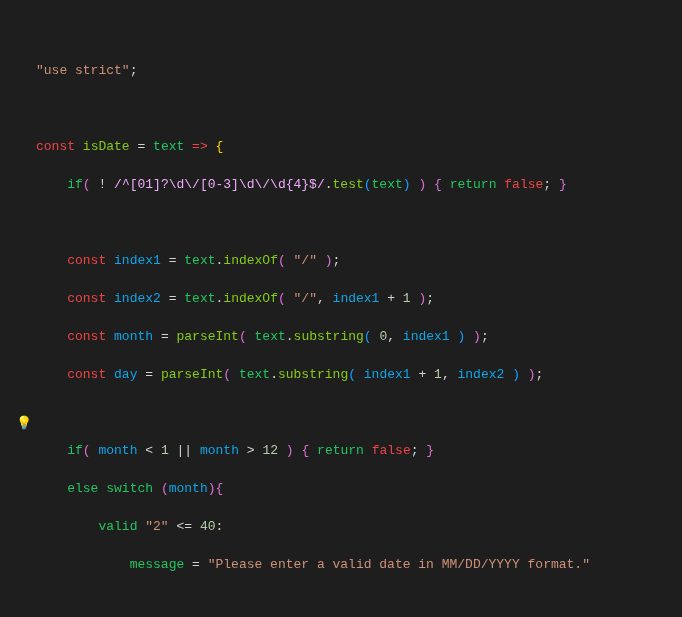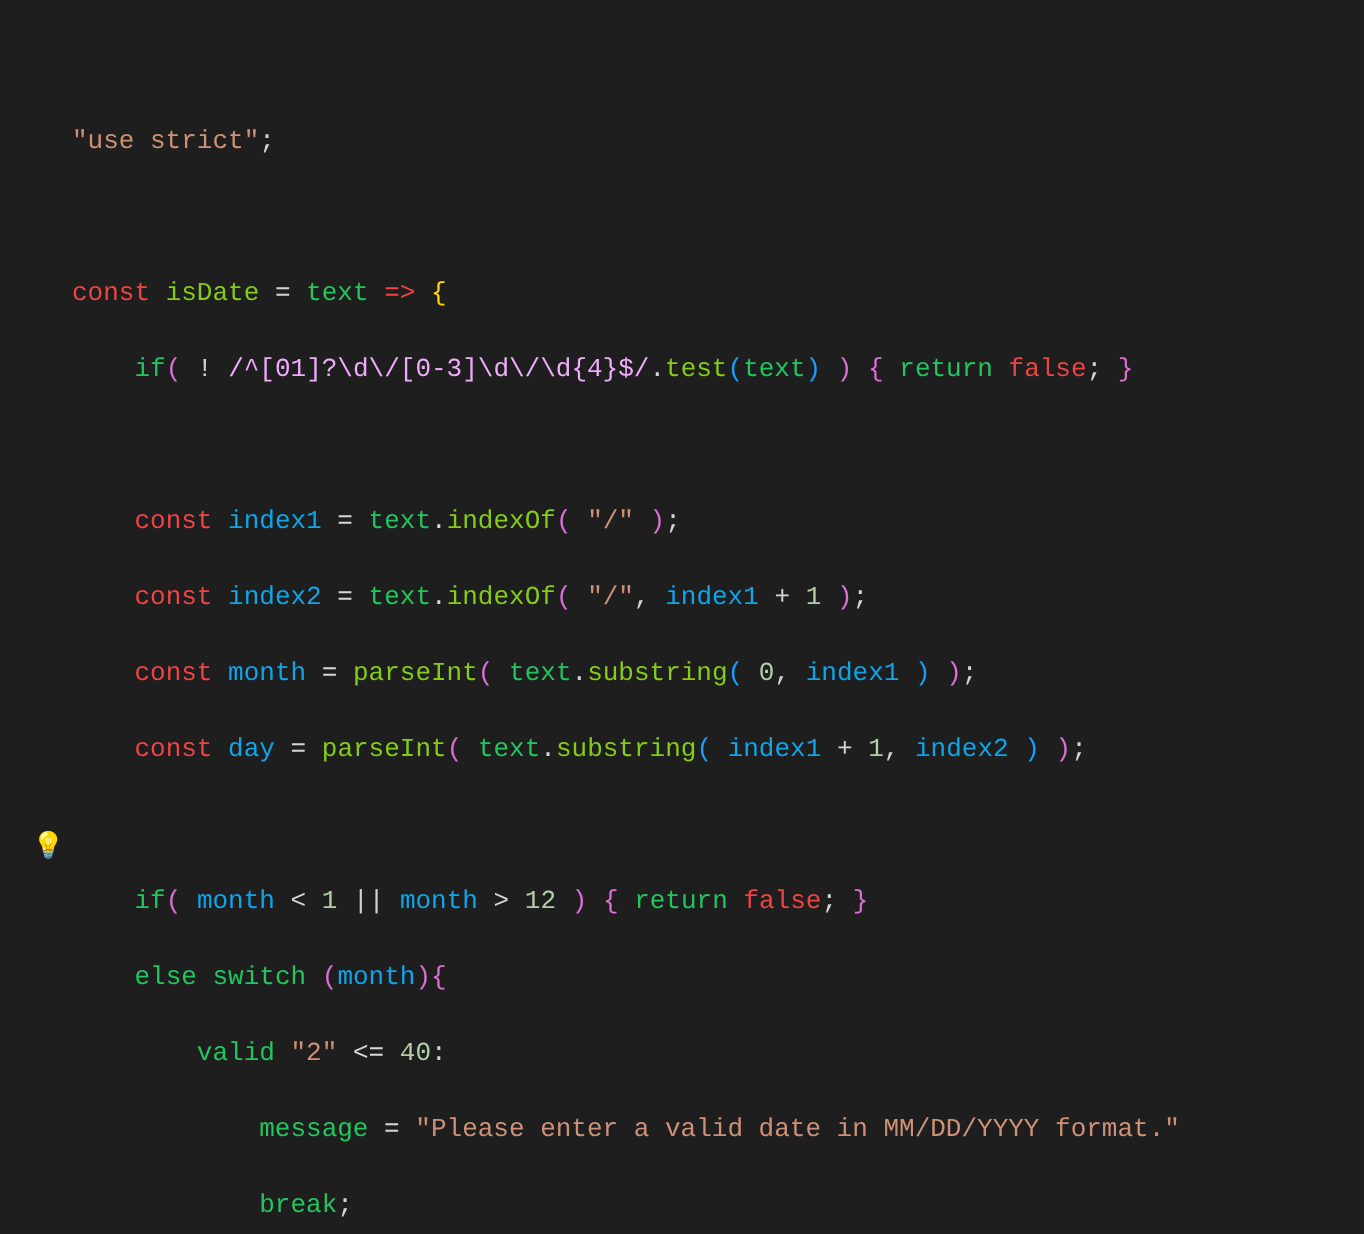--- a/index.html
+++ b/index.html
@@ -59,21 +59,20 @@
 <div class="line"> </div>
 <div class="line">    <span class="kw">const</span> <span class="cnst">index1</span> <span class="op">=</span> <span class="var">text</span><span class="pn">.</span><span class="fn">indexOf</span><span class="br2">(</span> <span class="str">"/"</span> <span class="br2">)</span><span class="pn">;</span></div>
 <div class="line">    <span class="kw">const</span> <span class="cnst">index2</span> <span class="op">=</span> <span class="var">text</span><span class="pn">.</span><span class="fn">indexOf</span><span class="br2">(</span> <span class="str">"/"</span><span class="pn">,</span> <span class="cnst">index1</span> <span class="op">+</span> <span class="num">1</span> <span class="br2">)</span><span class="pn">;</span></div>
 <div class="line">    <span class="kw">const</span> <span class="cnst">month</span> <span class="op">=</span> <span class="fn">parseInt</span><span class="br2">(</span> <span class="var">text</span><span class="pn">.</span><span class="fn">substring</span><span class="br3">(</span> <span class="num">0</span><span class="pn">,</span> <span class="cnst">index1</span> <span class="br3">)</span> <span class="br2">)</span><span class="pn">;</span></div>
 <div class="line">    <span class="kw">const</span> <span class="cnst">day</span> <span class="op">=</span> <span class="fn">parseInt</span><span class="br2">(</span> <span class="var">text</span><span class="pn">.</span><span class="fn">substring</span><span class="br3">(</span> <span class="cnst">index1</span> <span class="op">+</span> <span class="num">1</span><span class="pn">,</span> <span class="cnst">index2</span> <span class="br3">)</span> <span class="br2">)</span><span class="pn">;</span></div>
 <div class="line"> </div>
 <div class="line">    <span class="kw2">if</span><span class="br2">(</span> <span class="cnst">month</span> <span class="op">&lt;</span> <span class="num">1</span> <span class="op">||</span> <span class="cnst">month</span> <span class="op">&gt;</span> <span class="num">12</span> <span class="br2">)</span> <span class="br2">{</span> <span class="kw2">return</span> <span class="kw">false</span><span class="pn">;</span> <span class="br2">}</span></div>
 <div class="line">    <span class="kw2">else</span> <span class="kw2">switch</span> <span class="br2">(</span><span class="cnst">month</span><span class="br2">)</span><span class="br2">{</span></div>
 <div class="line">        <span class="kw2">valid</span> <span class="str">"2"</span> <span class="op">&lt;=</span> <span class="num">40</span><span class="pn">:</span></div>
 <div class="line">            <span class="var">message</span> <span class="op">=</span> <span class="str">"Please enter a valid date in MM/DD/YYYY format."</span></div>
-<div class="line">            <span class="kw2">break</span><span class="pn">;</span></div>
 
 
 
 
 
 
 
 
 
 

